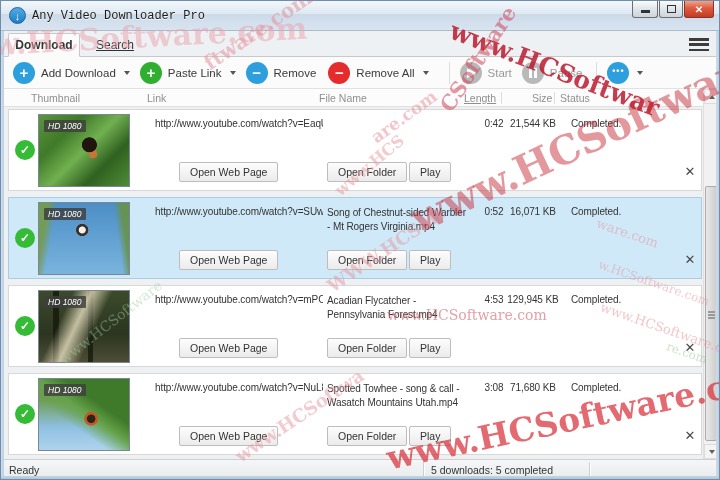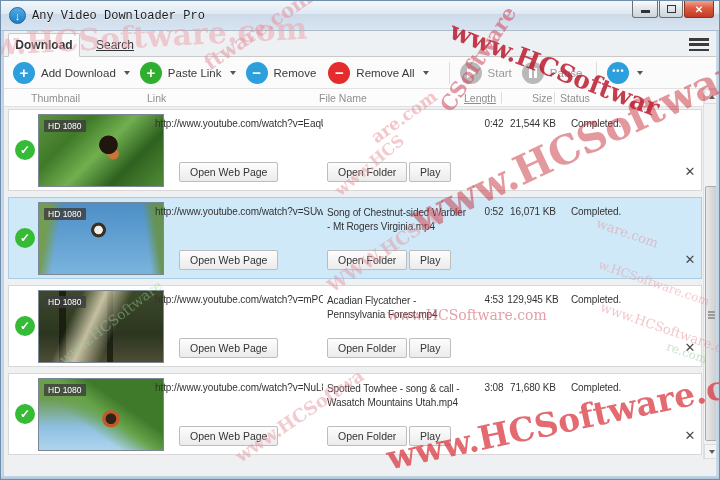--- a/index.html
+++ b/index.html
@@ -64,21 +64,21 @@
   .colheader span { position:absolute; top:3px; }
   .h-thumb { left:30px; } .h-link { left:146px; } .h-name { left:318px; } .h-length { left:463px;text-decoration:underline; } .h-size { left:531px; } .h-status { left:559px; }
   .h-sep { position:absolute; top:3px; width:1px; height:12px; background:#ddd; }
 
   
   .list { position:absolute; left:0; top:106px; width:702px; height:352px; background:#eef0f2; }
   .row { position:absolute; left:7px; width:694px; height:82px; background:#fff; border:1px solid #d8d8d8; }
   .row.selected { background:#cfe9f8; border-color:#a8cde4; }
   .r0 { top:2px; } .r1 { top:90px; } .r2 { top:178px; } .r3 { top:266px; }
   .check { position:absolute; left:6px; top:30px; width:20px; height:20px; border-radius:50%; background:#35bb35; color:#fff; font-size:12px; font-weight:bold; display:flex; align-items:center; justify-content:center; }
-  .thumb { position:absolute; left:29px; top:4px; width:126px; height:73px; border:1px solid #7b8794; }
+  .thumb { position:absolute; left:29px; top:4px; width:92px; height:73px; border:1px solid #7b8794;font-style:italic; }
   .hd { position:absolute; left:5px; top:5px; background:rgba(62,62,62,.82); color:#fff; font-size:8.5px; padding:1px 4px; border-radius:1px; }
   .thumb-1 { background:
       radial-gradient(circle at 56% 42%, #21160e 0 11%, rgba(0,0,0,0) 12%),
       radial-gradient(circle at 60% 55%, #c8743a 0 6%, rgba(0,0,0,0) 7%),
       linear-gradient(135deg,#5d9440 0%, #3f7a28 28%, #71b050 50%, #2f6120 72%, #4f8c36 100%); }
   .thumb-2 { background:
       linear-gradient(100deg, rgba(116,156,78,.95) 0 9%, rgba(116,156,78,0) 18%),
       linear-gradient(262deg, rgba(104,146,72,.9) 0 8%, rgba(104,146,72,0) 16%),
       radial-gradient(circle at 48% 38%, #f2f0ea 0 5%, #3a3026 6% 9%, rgba(0,0,0,0) 10%),
       linear-gradient(#4c8ec6, #7ab4de); }
@@ -281,20 +281,26 @@
         <i class="tri-up"></i>
       </div>
     <div class="sb-thumb">
         <i class="sb-grip"></i>
       </div>
     <div class="sb-btn sb-down">
         <i class="tri-down"></i>
       </div>
   </div>
 
+  <div class="statusbar">
+    <span class="sb-ready">Ready</span>
+    <i class="sb-sep" style="left:422px;"></i>
+    <span class="sb-summary">5 downloads: 5 completed</span>
+    <i class="sb-sep" style="left:588px;"></i>
+  </div>
 
   <div class="edge edge-l"></div>
   <div class="edge edge-r"></div>
   <div class="edge edge-b"></div>
 
   <div id="watermarks">
       <span class="wm" style="left: -8px; top: 26px; font-size: 30px; color: rgba(234, 160, 170, 0.5); font-weight: 700; transform: rotate(-3deg);">w.HCSoftware.com</span>
       <span class="wm" style="left: 205px; top: 52px; font-size: 20px; color: rgba(228, 145, 155, 0.55); font-weight: 700; transform: rotate(-34deg);">ftware.com</span>
       <span class="wm" style="left: 450px; top: 14px; font-size: 25px; color: rgba(186, 26, 46, 0.85); font-weight: 700; transform: rotate(21deg);">www.HCSoftwar</span>
       <span class="wm" style="left: 444px; top: 96px; font-size: 21px; color: rgba(208, 70, 90, 0.55); font-weight: 700; transform: rotate(-57deg);">CSoftware</span>

